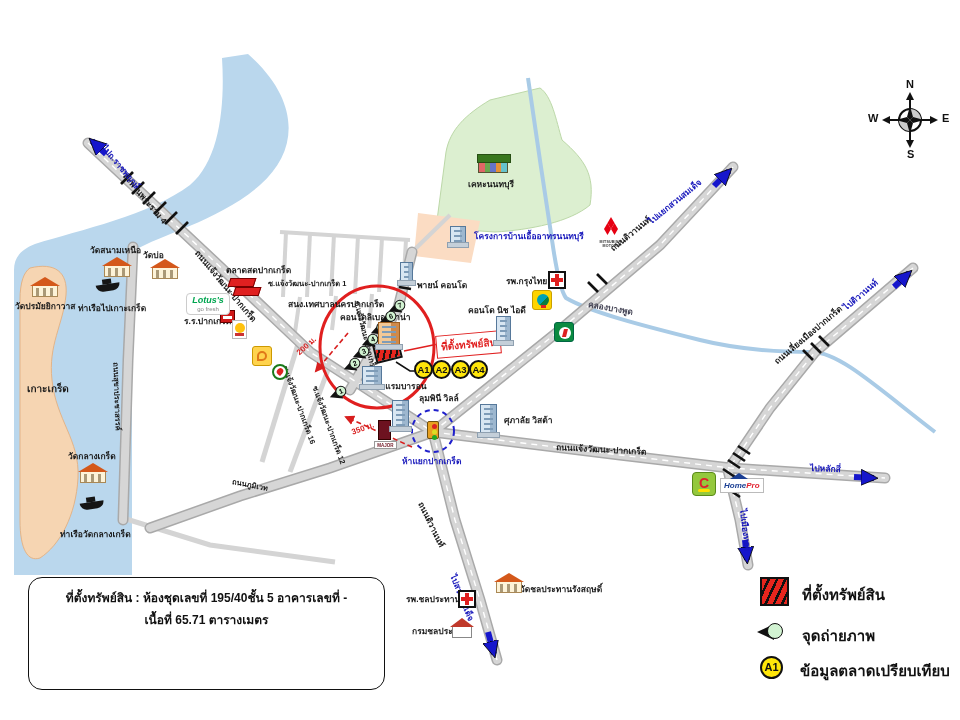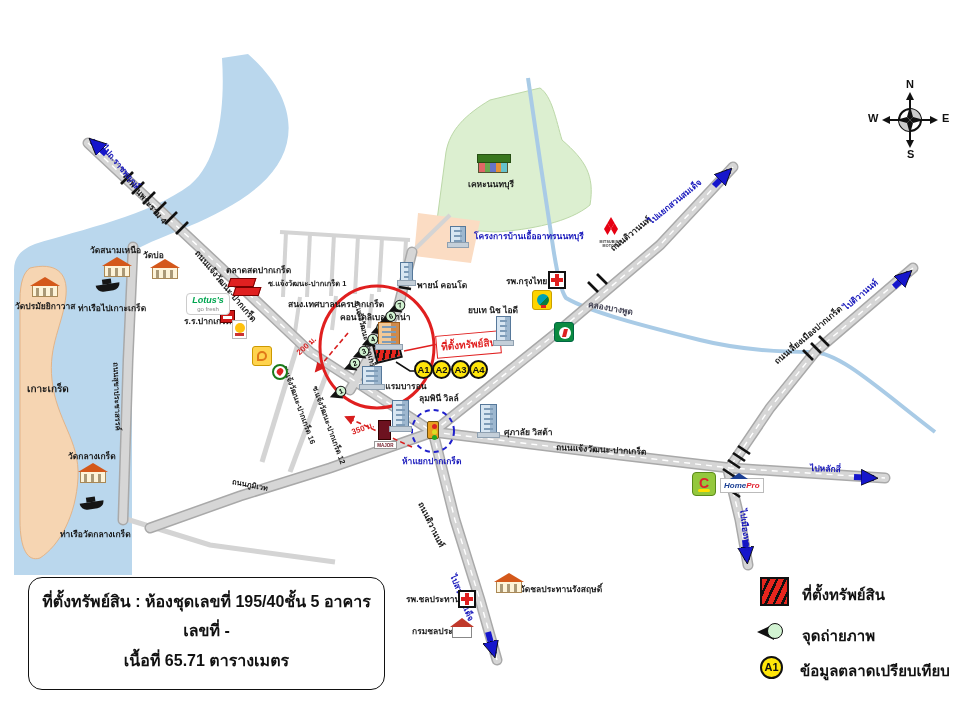--- a/index.html
+++ b/index.html
@@ -103,21 +103,21 @@
 .leg-lbl{position:absolute;font-weight:bold;font-size:15px;color:#111;white-space:nowrap}
 .leg-pp{position:absolute;width:26px;height:22px}
 .leg-pp .pp-t{position:absolute;left:0;top:3px;width:0;height:0;border-top:8px solid transparent;
   border-bottom:8px solid transparent;border-right:17px solid #111}
 .leg-pp .pp-c{position:absolute;right:0;top:2px;width:16px;height:16px;border-radius:50%;
   background:#d2f3d2;border:1.5px solid #111}
 .leg-badge{position:absolute;width:23px;height:23px;border-radius:50%;background:#ffe60a;border:2px solid #111;
   color:#111;font-weight:bold;font-size:11px;line-height:19px;text-align:center}
 .infobox{position:absolute;left:28px;top:577px;width:357px;height:113px;background:#fff;
   border:1.6px solid #111;border-radius:14px;padding:9px 6px;text-align:center}
-.infobox div{font-weight:bold;font-size:16px;line-height:1.84;color:#111}
+.infobox div{font-weight:bold;font-size:12px;line-height:1.84;color:#111}
 </style>
 </head>
 <body>
 
 <div id="stage">
 
 <svg id="base" width="960" height="720" viewBox="0 0 960 720">
   <defs>
     <marker id="ab" markerUnits="userSpaceOnUse" markerWidth="20" markerHeight="18" refX="13" refY="8" orient="auto">
       <path d="M0,0 L17,8 L0,16 Z" fill="#1616cc" stroke="#000" stroke-width="0.8"></path>
@@ -274,26 +274,26 @@
 <div class="lbl" style="left:90px;top:246px">วัดสนามเหนือ</div>
 <div class="lbl" style="left:143px;top:251px">วัดบ่อ</div>
 <div class="lbl" style="left:15px;top:302px">วัดปรมัยยิกาวาส</div>
 <div class="lbl" style="left:78px;top:304px">ท่าเรือไปเกาะเกร็ด</div>
 <div class="lbl" style="left:27px;top:383px;font-size:10px">เกาะเกร็ด</div>
 <div class="lbl" style="left:68px;top:452px">วัดกลางเกร็ด</div>
 <div class="lbl" style="left:60px;top:530px">ท่าเรือวัดกลางเกร็ด</div>
 <div class="lbl" style="left:468px;top:180px">เคหะนนทบุรี</div>
 <div class="lbl" style="left:474px;top:232px;color:#1717bb">โครงการบ้านเอื้ออาทรนนทบุรี</div>
 <div class="lbl" style="left:506px;top:277px">รพ.กรุงไทย</div>
-<div class="lbl" style="left:468px;top:306px">ยบเท นิช ไอดี</div>
+<div class="lbl" style="left:468px;top:306px">คอนโด นิช ไอดี</div>
 <div class="lbl" style="left:417px;top:281px">พายน์ คอนโด</div>
 <div class="lbl" style="left:340px;top:313px">คอนโดลิเบอร์บาน่า</div>
 <div class="lbl" style="left:372px;top:382px">โรงแรมบารอน</div>
 <div class="lbl" style="left:419px;top:394px">ลุมพินี วิลล์</div>
-<div class="lbl" style="left:504px;top:428px">ศุภาลัย วิสต้า</div>
+<div class="lbl" style="left:504px;top:416px">ศุภาลัย วิสต้า</div>
 <div class="lbl" style="left:406px;top:595px">รพ.ชลประทาน</div>
 <div class="lbl" style="left:412px;top:627px">กรมชลประทาน</div>
 <div class="lbl" style="left:520px;top:585px">วัดชลประทานรังสฤษดิ์</div>
 <div class="lbl redtxt" style="left:298px;top:349px;transform:rotate(-42deg)">200 ม.</div>
 <div class="lbl redtxt" style="left:352px;top:428px;transform:rotate(-20deg)">350 ม.</div>
 
 <div class="ic propmark" style="left:374px;top:342px"></div>
 <div class="ic propbox" style="left:436px;top:333px">ที่ตั้งทรัพย์สิน</div>
 <div class="ic badge" style="left:414px;top:360px">A1</div>
 <div class="ic badge" style="left:432px;top:360px">A2</div>

